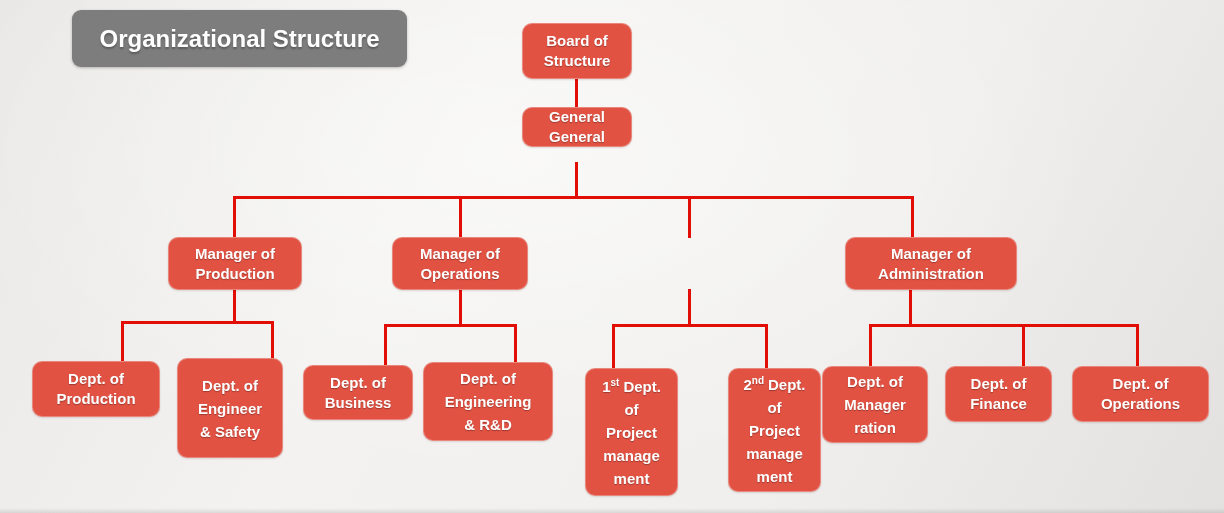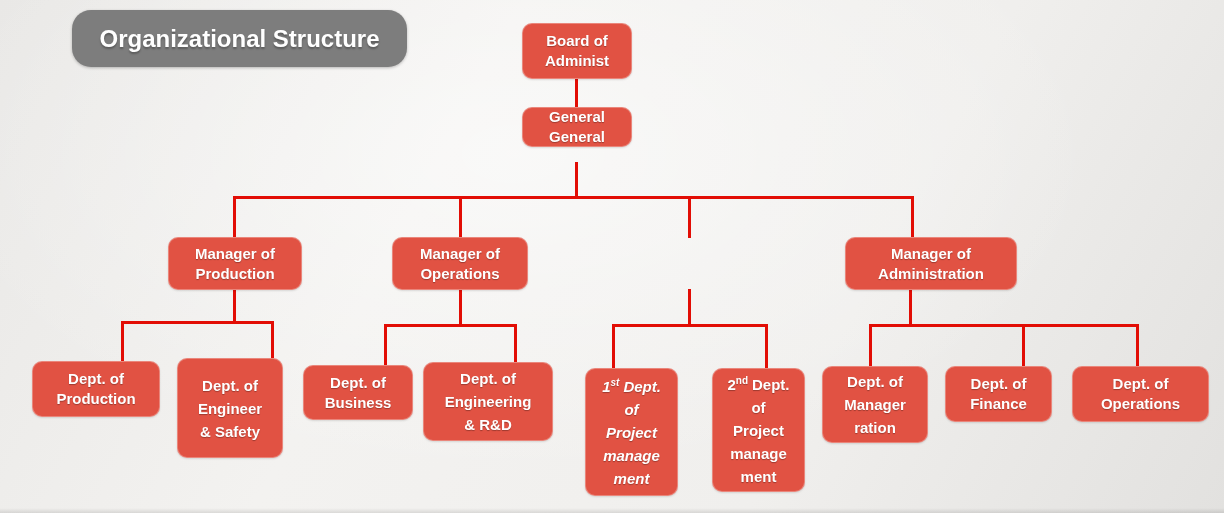--- a/index.html
+++ b/index.html
@@ -23,21 +23,21 @@
     left: 0; right: 0; bottom: 0;
     height: 5px;
     background: linear-gradient(to bottom, rgba(0,0,0,0), rgba(0,0,0,0.10));
     pointer-events: none;
   }
   .title-box {
     position: absolute;
     left: 72px; top: 10px;
     width: 335px; height: 57px;
     background: #7d7d7d;
-    border-radius: 19px;
+    border-radius: 9px;
     display: flex;
     align-items: center;
     justify-content: center;
     box-shadow: 0 1px 3px rgba(0,0,0,0.25);
   }
   .title-box span {
     color: #ffffff;
     font-size: 24px;
     font-weight: bold;
     text-shadow: 0 2px 2px rgba(0,0,0,0.28);
@@ -106,21 +106,21 @@
   <div class="conn" style="left:765px; top:324px; width:3px;  height:44px;"></div>
 
   <div class="conn" style="left:909px; top:289px; width:3px;  height:38px;"></div>
   <div class="conn" style="left:869px; top:324px; width:270px; height:3px;"></div>
   <div class="conn" style="left:869px; top:324px; width:3px;  height:42px;"></div>
   <div class="conn" style="left:1022px; top:324px; width:3px; height:42px;"></div>
   <div class="conn" style="left:1136px; top:324px; width:3px; height:42px;"></div>
 
   <div class="node" style="left:522px; top:23px; width:110px; height:56px;">
     <div class="nline">Board of</div>
-    <div class="nline">Administ</div>
+    <div class="nline">Structure</div>
   </div>
 
   <div class="node" style="left:522px; top:107px; width:110px; height:40px;">
     <div class="nline">General</div>
     <div class="nline">General</div>
   </div>
 
   <div class="node" style="left:168px; top:237px; width:134px; height:53px;">
     <div class="nline">Manager of</div>
     <div class="nline">Production</div>
@@ -152,29 +152,29 @@
     <div class="nline">Dept. of</div>
     <div class="nline">Business</div>
   </div>
 
   <div class="node tall" style="left:423px; top:362px; width:130px; height:79px;">
     <div class="nline">Dept. of</div>
     <div class="nline">Engineering</div>
     <div class="nline">&amp; R&amp;D</div>
   </div>
 
-  <div class="node tall" style="left:585px; top:368px; width:93px; height:128px;font-style:italic;">
+  <div class="node tall" style="left:585px; top:368px; width:93px; height:128px;">
     <div class="nline"><span>1</span><sup class="ord-sup">st</sup><span class="ord-rest">Dept.</span></div>
     <div class="nline">of</div>
     <div class="nline">Project</div>
     <div class="nline">manage</div>
     <div class="nline">ment</div>
   </div>
 
-  <div class="node tall" style="left:712px; top:368px; width:93px; height:124px;">
+  <div class="node tall" style="left:728px; top:368px; width:93px; height:124px;">
     <div class="nline"><span>2</span><sup class="ord-sup">nd</sup><span class="ord-rest">Dept.</span></div>
     <div class="nline">of</div>
     <div class="nline">Project</div>
     <div class="nline">manage</div>
     <div class="nline">ment</div>
   </div>
 
   <div class="node tall" style="left:822px; top:366px; width:106px; height:77px;">
     <div class="nline">Dept. of</div>
     <div class="nline">Manager</div>

